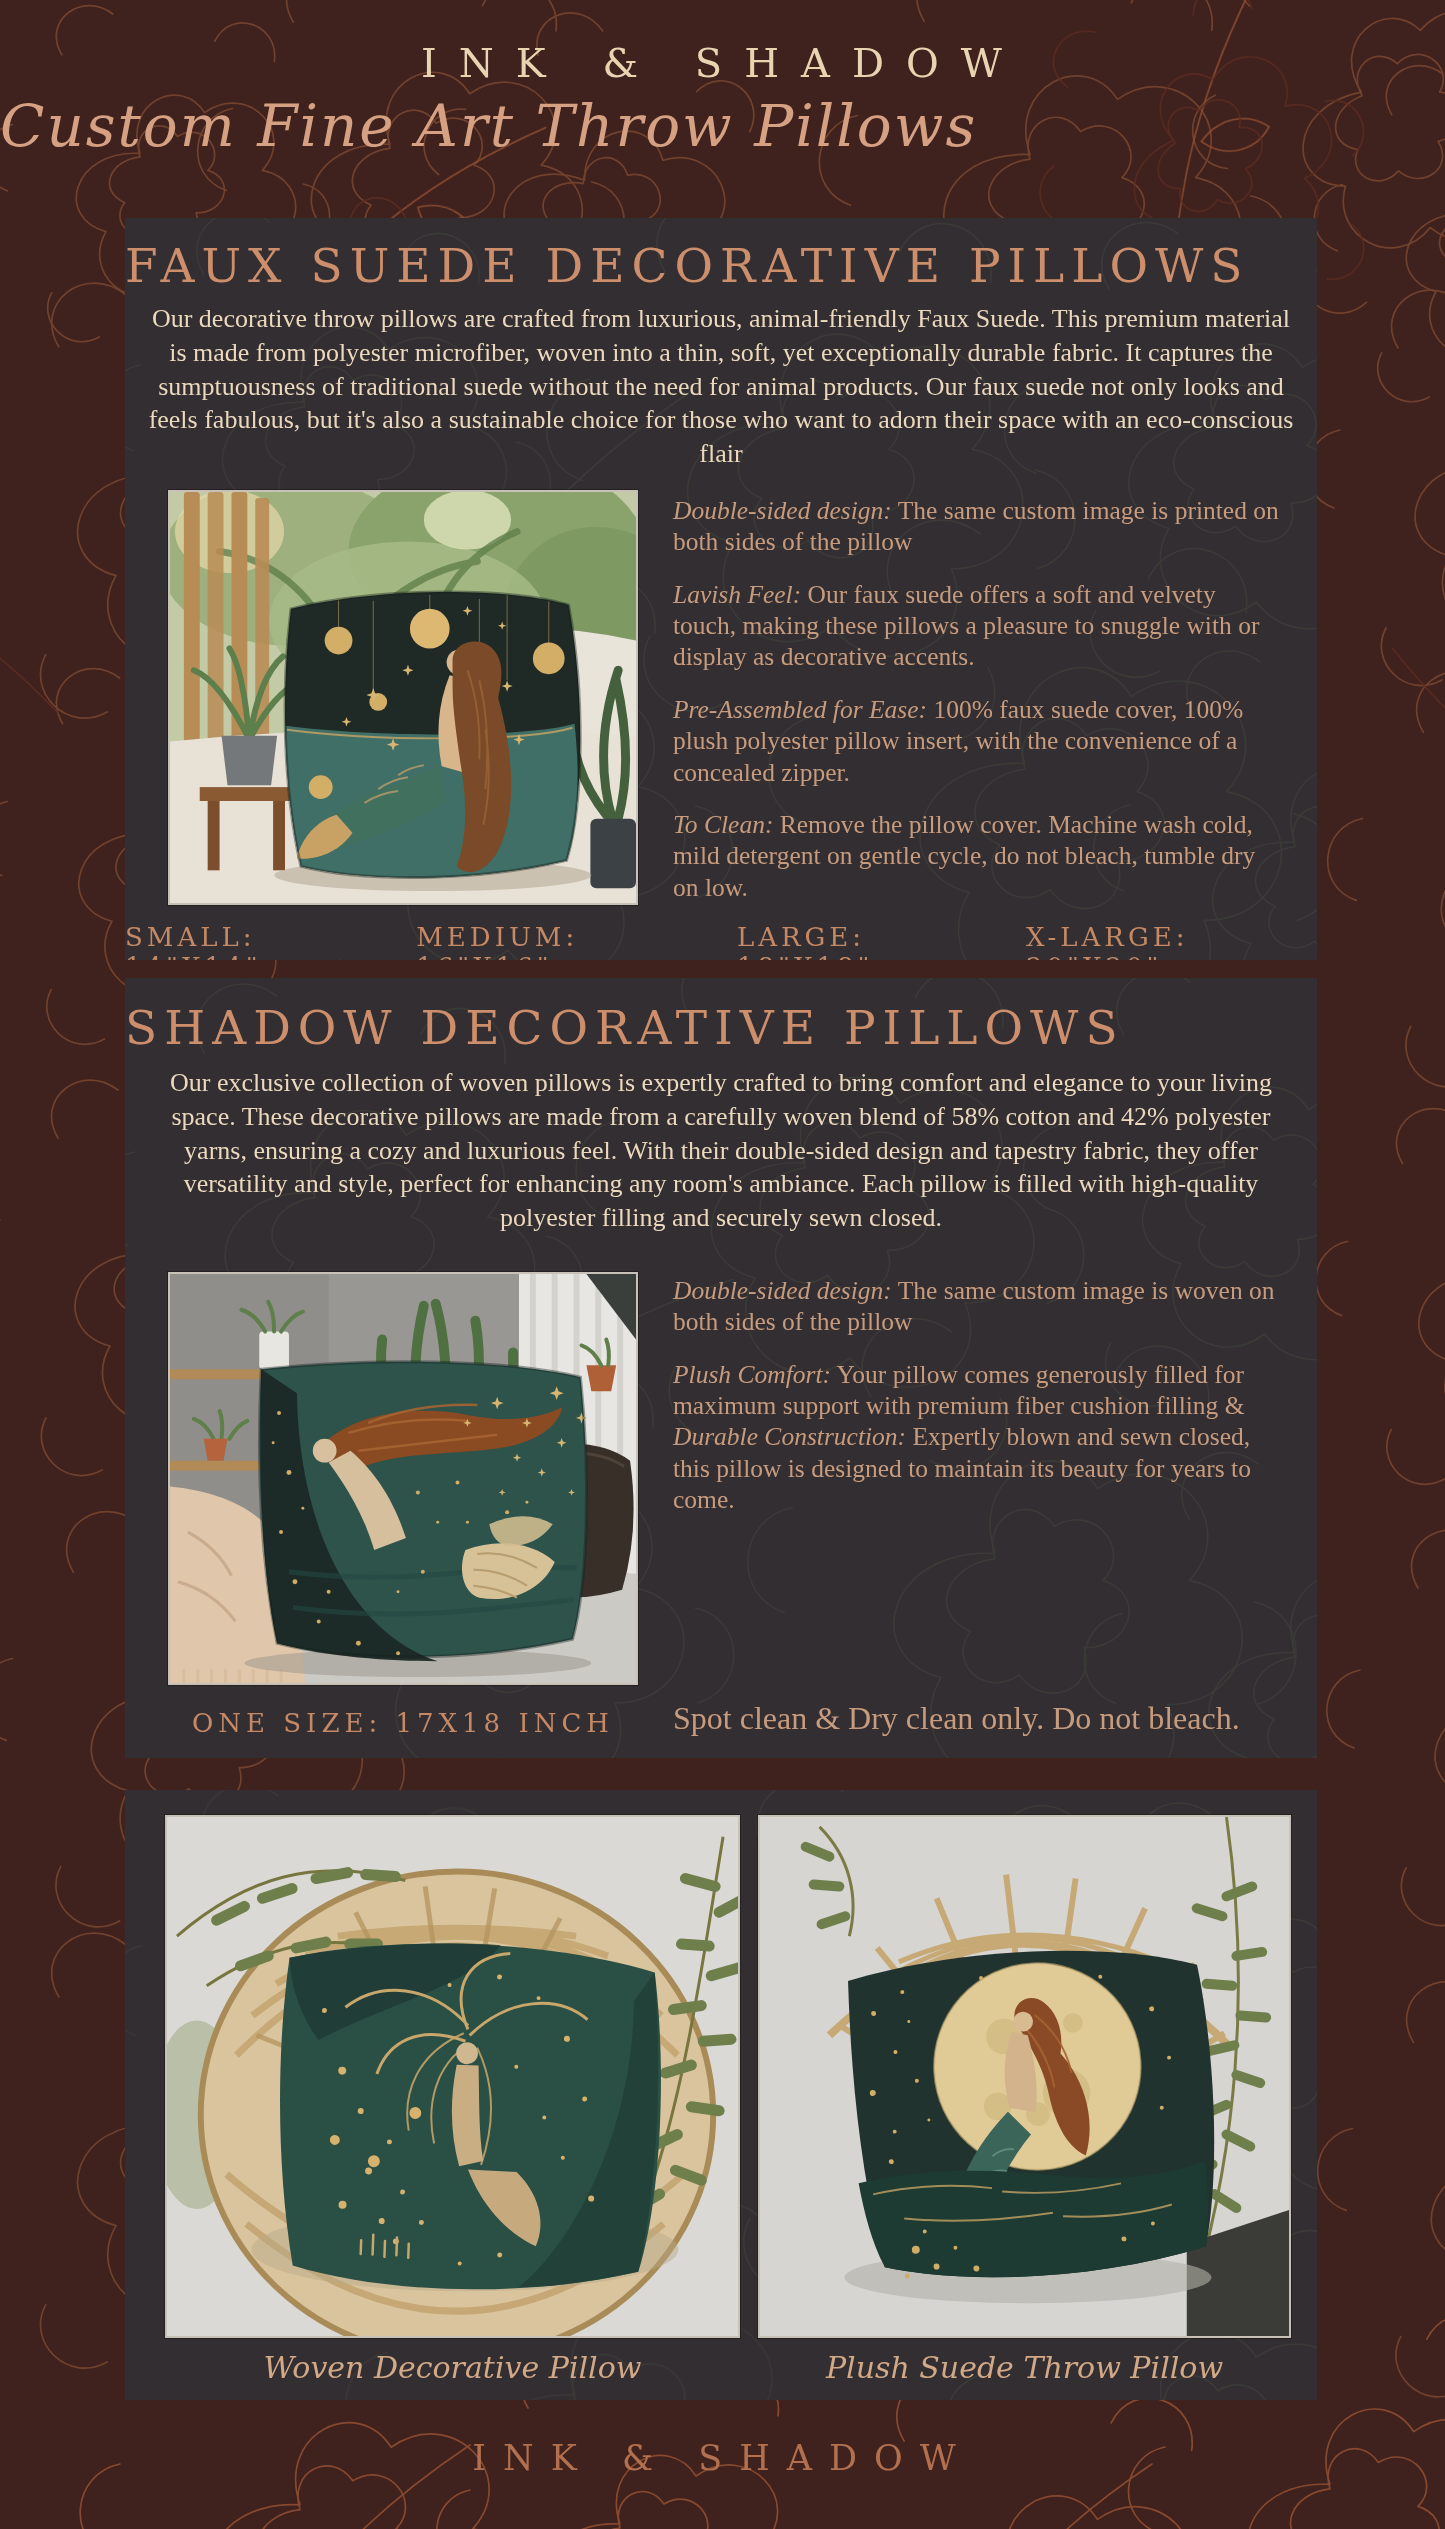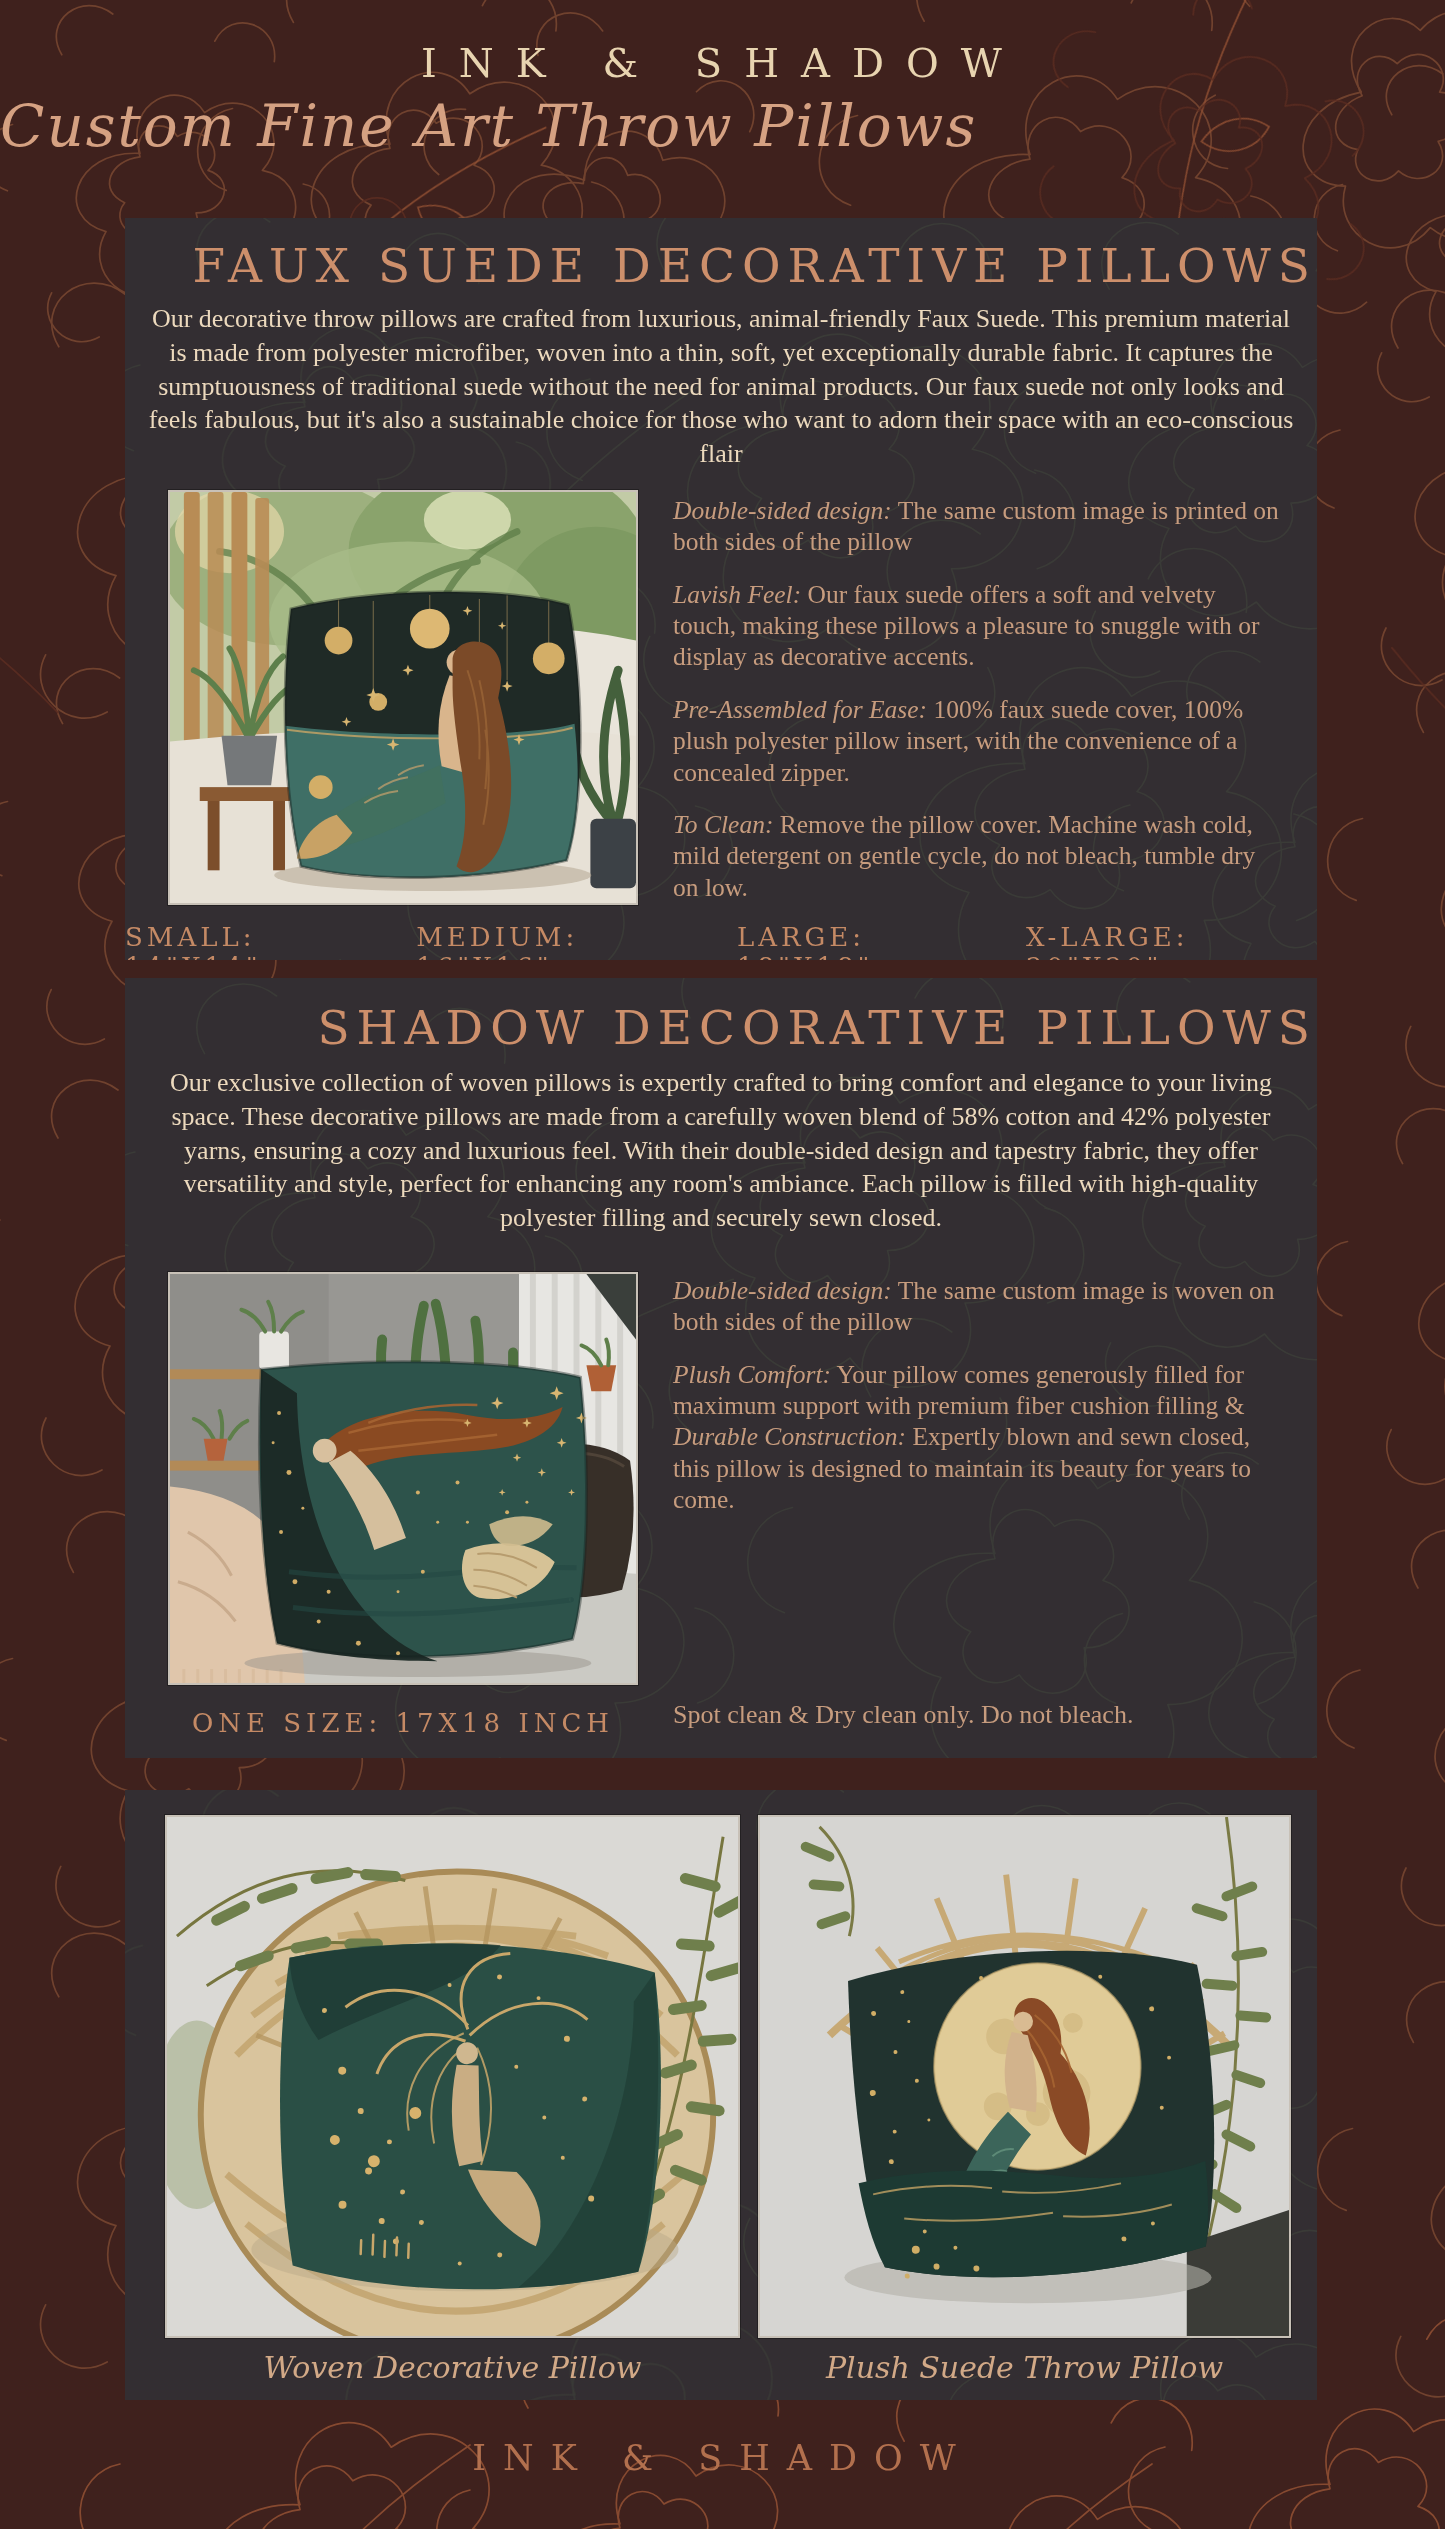--- a/index.html
+++ b/index.html
@@ -10,35 +10,35 @@
   .z1{z-index:1}
   .brand{left:0;right:0;top:40px;text-align:center;font-family:"DejaVu Serif",serif;
     font-size:40px;letter-spacing:22px;color:#e8d4b0;font-weight:400}
   .tagline{left:0;right:0;top:92px;text-align:left;font-family:"DejaVu Serif",serif;
     font-style:italic;font-size:58px;color:#d5a182;letter-spacing:2px}
   .panel{position:absolute;left:125px;width:1192px;background:#332e32;z-index:1;overflow:hidden}
   #panel1{top:218px;height:742px}
   #panel2{top:978px;height:780px}
   #panel3{top:1790px;height:610px}
   .panel-pattern{position:absolute;left:0;top:0;z-index:0;pointer-events:none}
-  .sec-title{position:absolute;left:0;right:0;text-align:right;font-family:"DejaVu Serif",serif;
+  .sec-title{position:absolute;left:0;right:0;text-align:left;font-family:"DejaVu Serif",serif;
     color:#cd8f6b;font-size:47px;letter-spacing:7px;font-weight:400;z-index:1}
   .intro{position:absolute;left:22px;right:22px;text-align:center;color:#ecd9bd;
     font-size:26px;line-height:1.3;z-index:1}
   .photo{position:absolute;border:2px solid rgba(238,230,216,.8);z-index:1;
     box-shadow:0 0 0 1px rgba(0,0,0,.3)}
   .photo svg{display:block;width:100%;height:100%}
   .features{position:absolute;width:612px;color:#c79c7e;font-size:25.5px;line-height:1.23;z-index:1}
   .features p{margin-bottom:21px}
   .it{font-style:italic}
   .sizes{position:absolute;left:0;right:0;display:flex;justify-content:center;gap:30px;
     color:#c58a65;font-family:"DejaVu Serif",serif;font-size:26px;letter-spacing:4px;z-index:1}
   .onesize{position:absolute;color:#c58a65;font-family:"DejaVu Serif",serif;font-size:26px;
     letter-spacing:5px;text-align:center;z-index:1}
-  .care{position:absolute;color:#c79c7e;font-size:26px;z-index:1}
+  .care{position:absolute;color:#c79c7e;font-size:32px;z-index:1}
   .cap{position:absolute;text-align:center;font-style:italic;color:#d2a987;font-size:30px;
     font-family:"DejaVu Serif",serif;z-index:1}
   .footer{left:0;right:0;top:2438px;text-align:center;font-family:"DejaVu Serif",serif;
     font-size:35px;letter-spacing:17px;color:#b2704e;z-index:1}
 </style>
 </head>
 <body>
 
 <svg width="0" height="0" style="position:absolute" aria-hidden="true">
   <defs>

